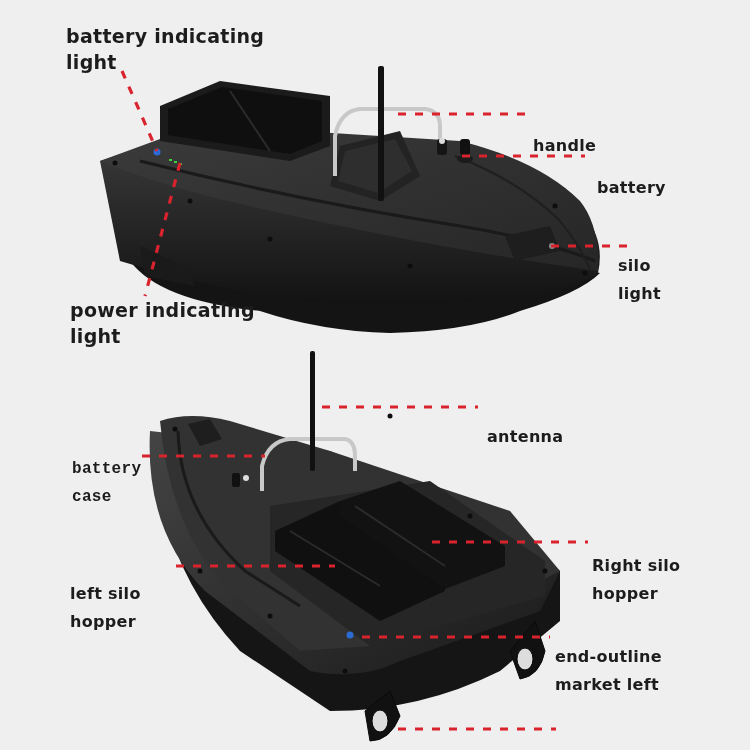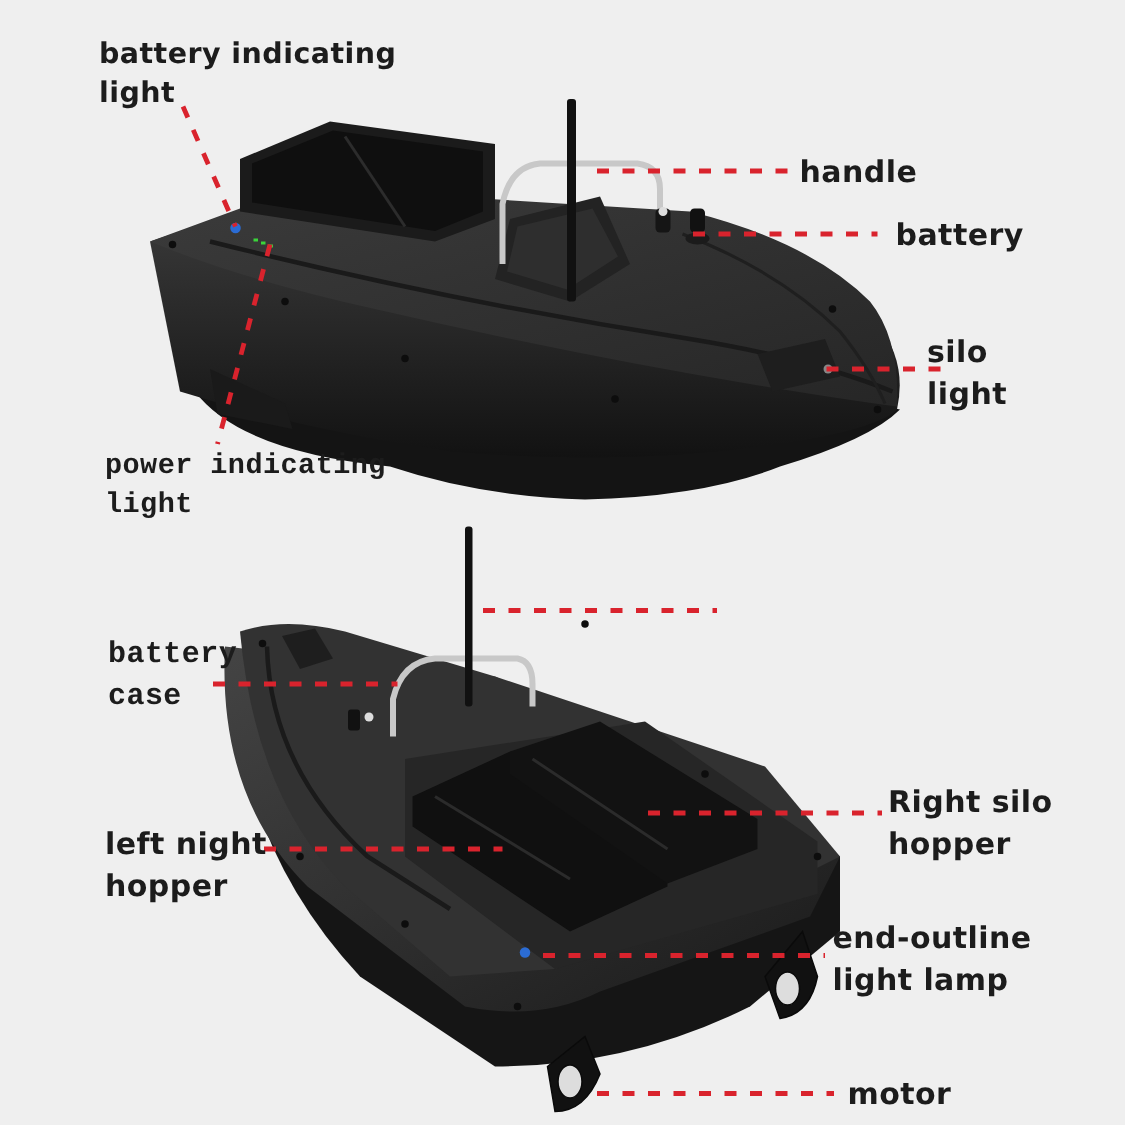--- a/index.html
+++ b/index.html
@@ -13,21 +13,21 @@
     .label {
       position: absolute;
       font-family: "DejaVu Sans", sans-serif;
       font-weight: bold;
       color: #1c1c1c;
       font-size: 19px;
       line-height: 26px;
       letter-spacing: 0.3px;
       white-space: pre;
     }
-    .label.big { font-size: 20px; line-height: 28px; }
+    .label.big { font-size: 16px; line-height: 28px; margin-top: 32px; }
     svg { position: absolute; left: 0; top: 0; }
   </style>
 </head>
 <body>
 
 <div class="stage">
 
   <svg width="750" height="750" viewBox="0 0 750 750">
     <defs>
       <linearGradient id="hullG" x1="0" y1="0" x2="0" y2="1">
@@ -163,25 +163,26 @@
       <path d="M398 718 L556 718"></path>
     </g>
   </svg>
 
   <div class="label" style="left:66px; top:12px;">battery indicating
 light</div>
   <div class="label big" style="left:533px; top:89px;">handle</div>
   <div class="label big" style="left:597px; top:131px;">battery</div>
   <div class="label big" style="left:618px; top:209px;">silo
 light</div>
-  <div class="label" style="left:70px; top:286px;font-family:Liberation Mono, monospace;">power indicating
+  <div class="label" style="left:70px; top:286px;">power indicating
 light</div>
 
+  <div class="label big" style="left:487px; top:380px;">antenna</div>
   <div class="label big" style="left:72px; top:412px;font-family:Liberation Mono, monospace;">battery
 case</div>
   <div class="label big" style="left:592px; top:509px;">Right silo
 hopper</div>
-  <div class="label big" style="left:70px; top:537px;">left night
+  <div class="label big" style="left:70px; top:537px;">left silo
 hopper</div>
   <div class="label big" style="left:555px; top:600px;">end-outline
-light lamp</div>
+market left</div>
   <div class="label big" style="left:565px; top:704px;">motor</div>
 </div>
 
 </body></html>

